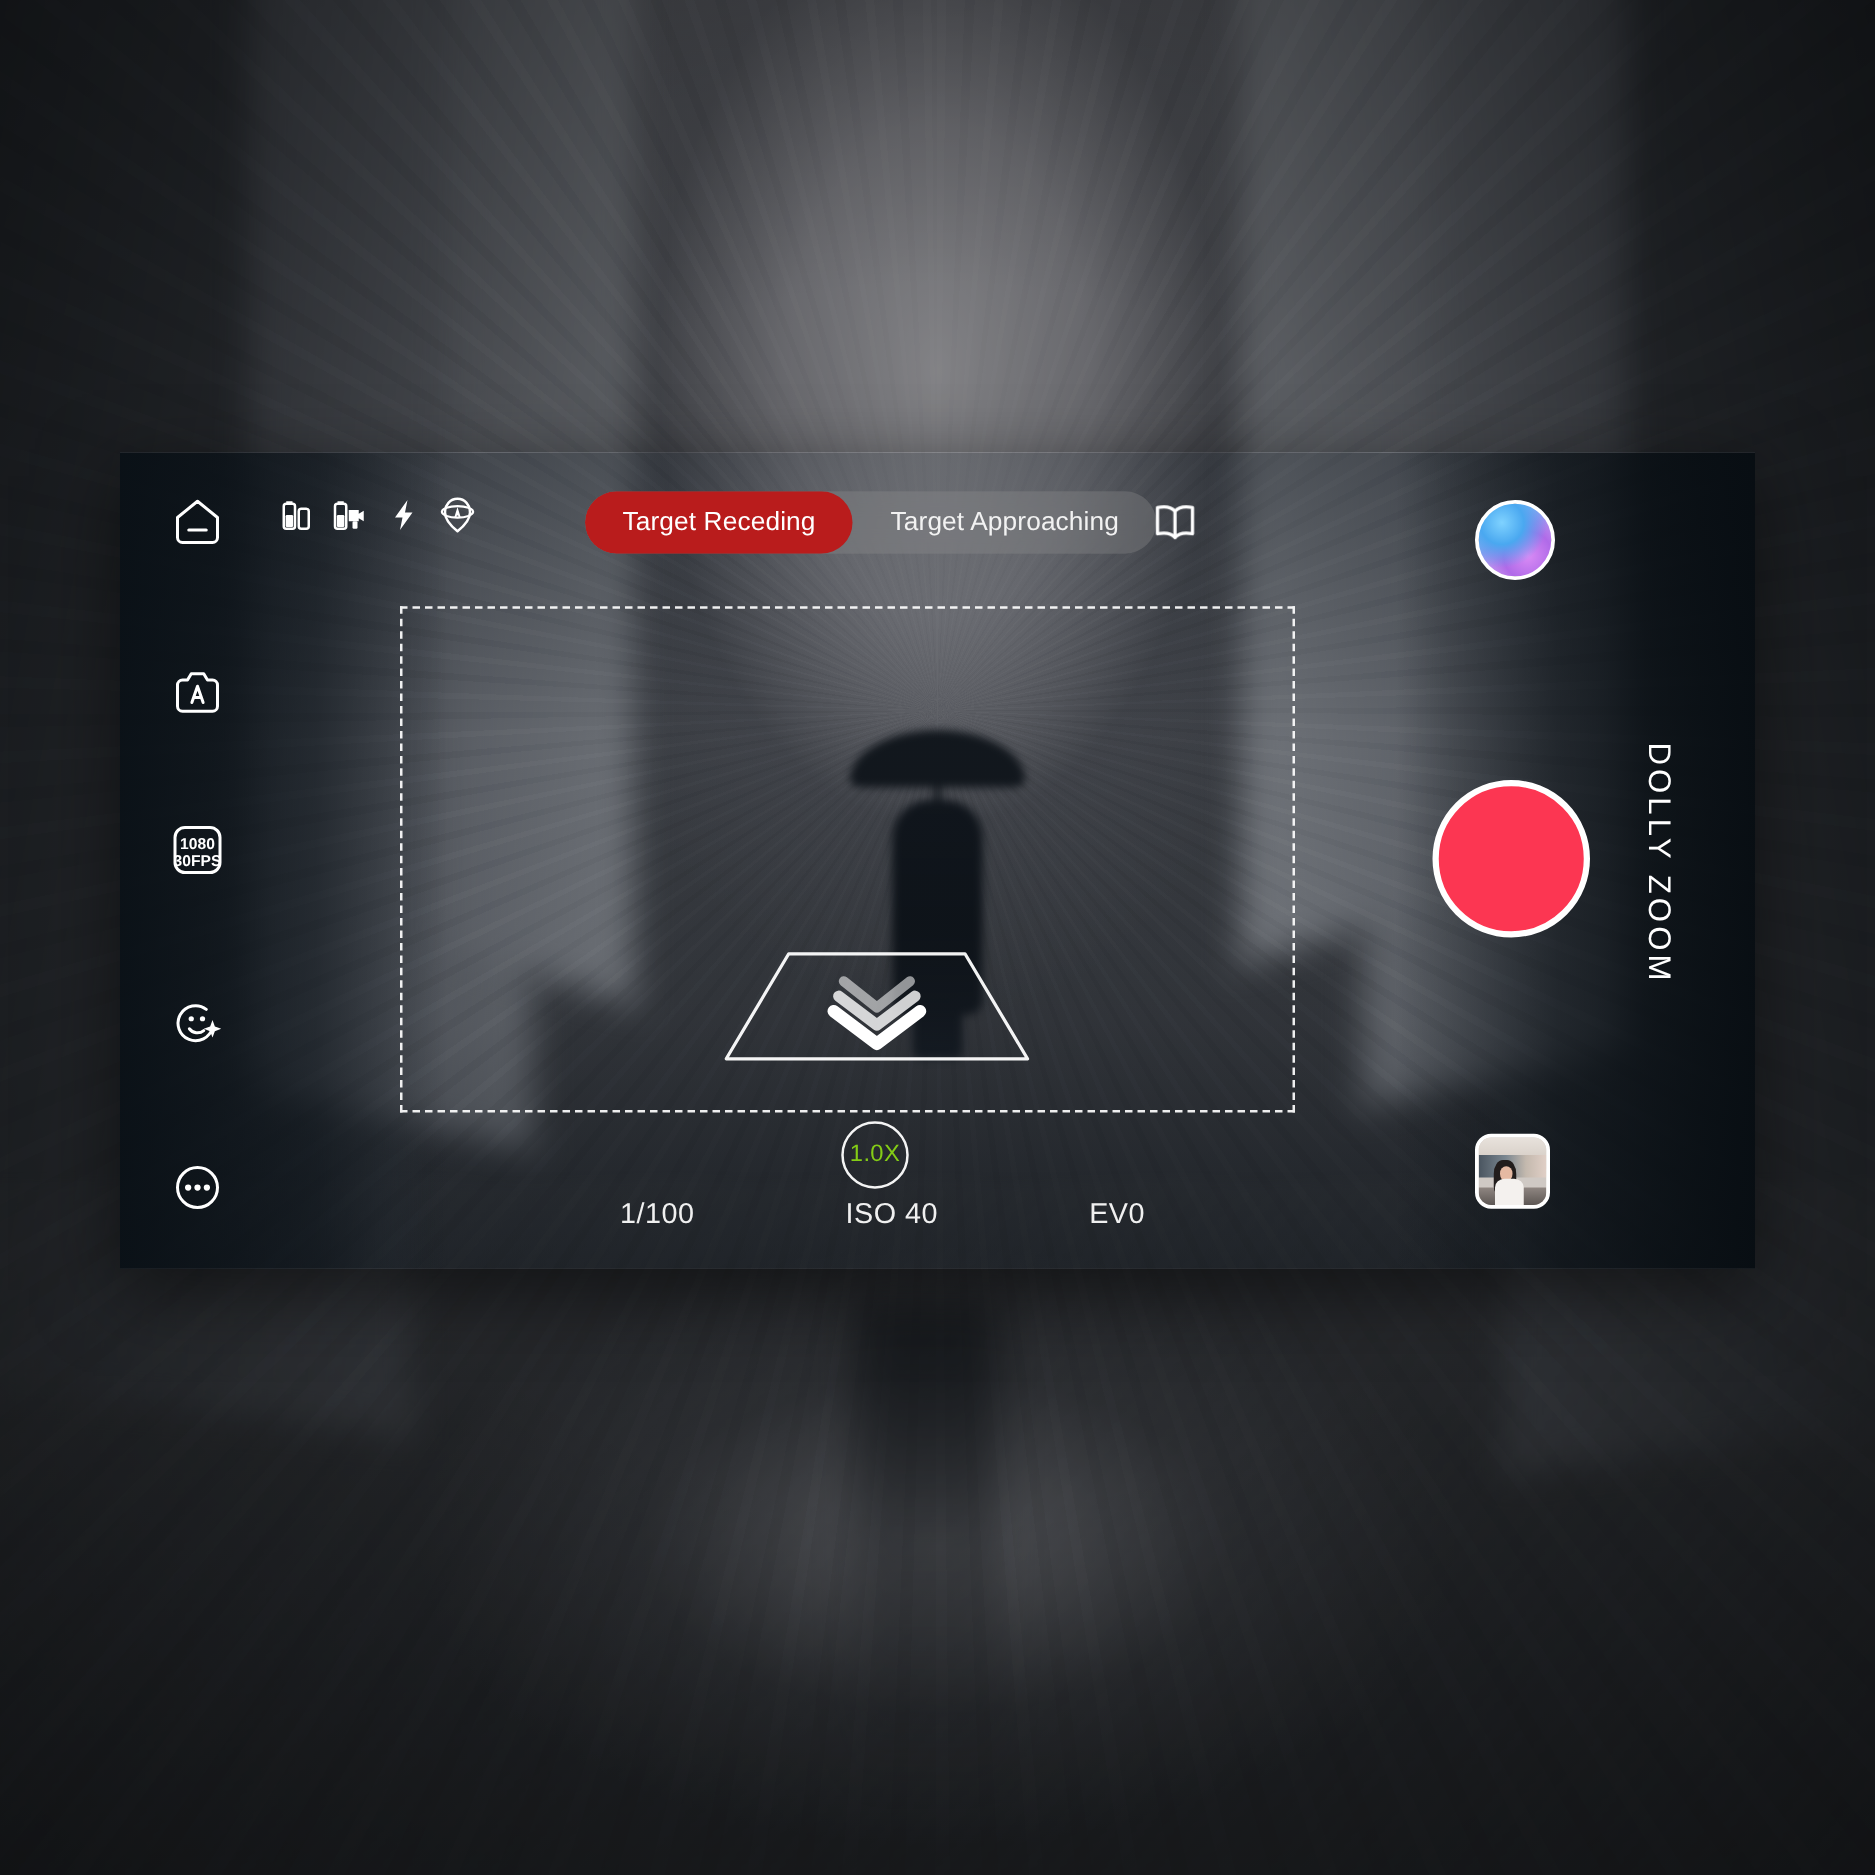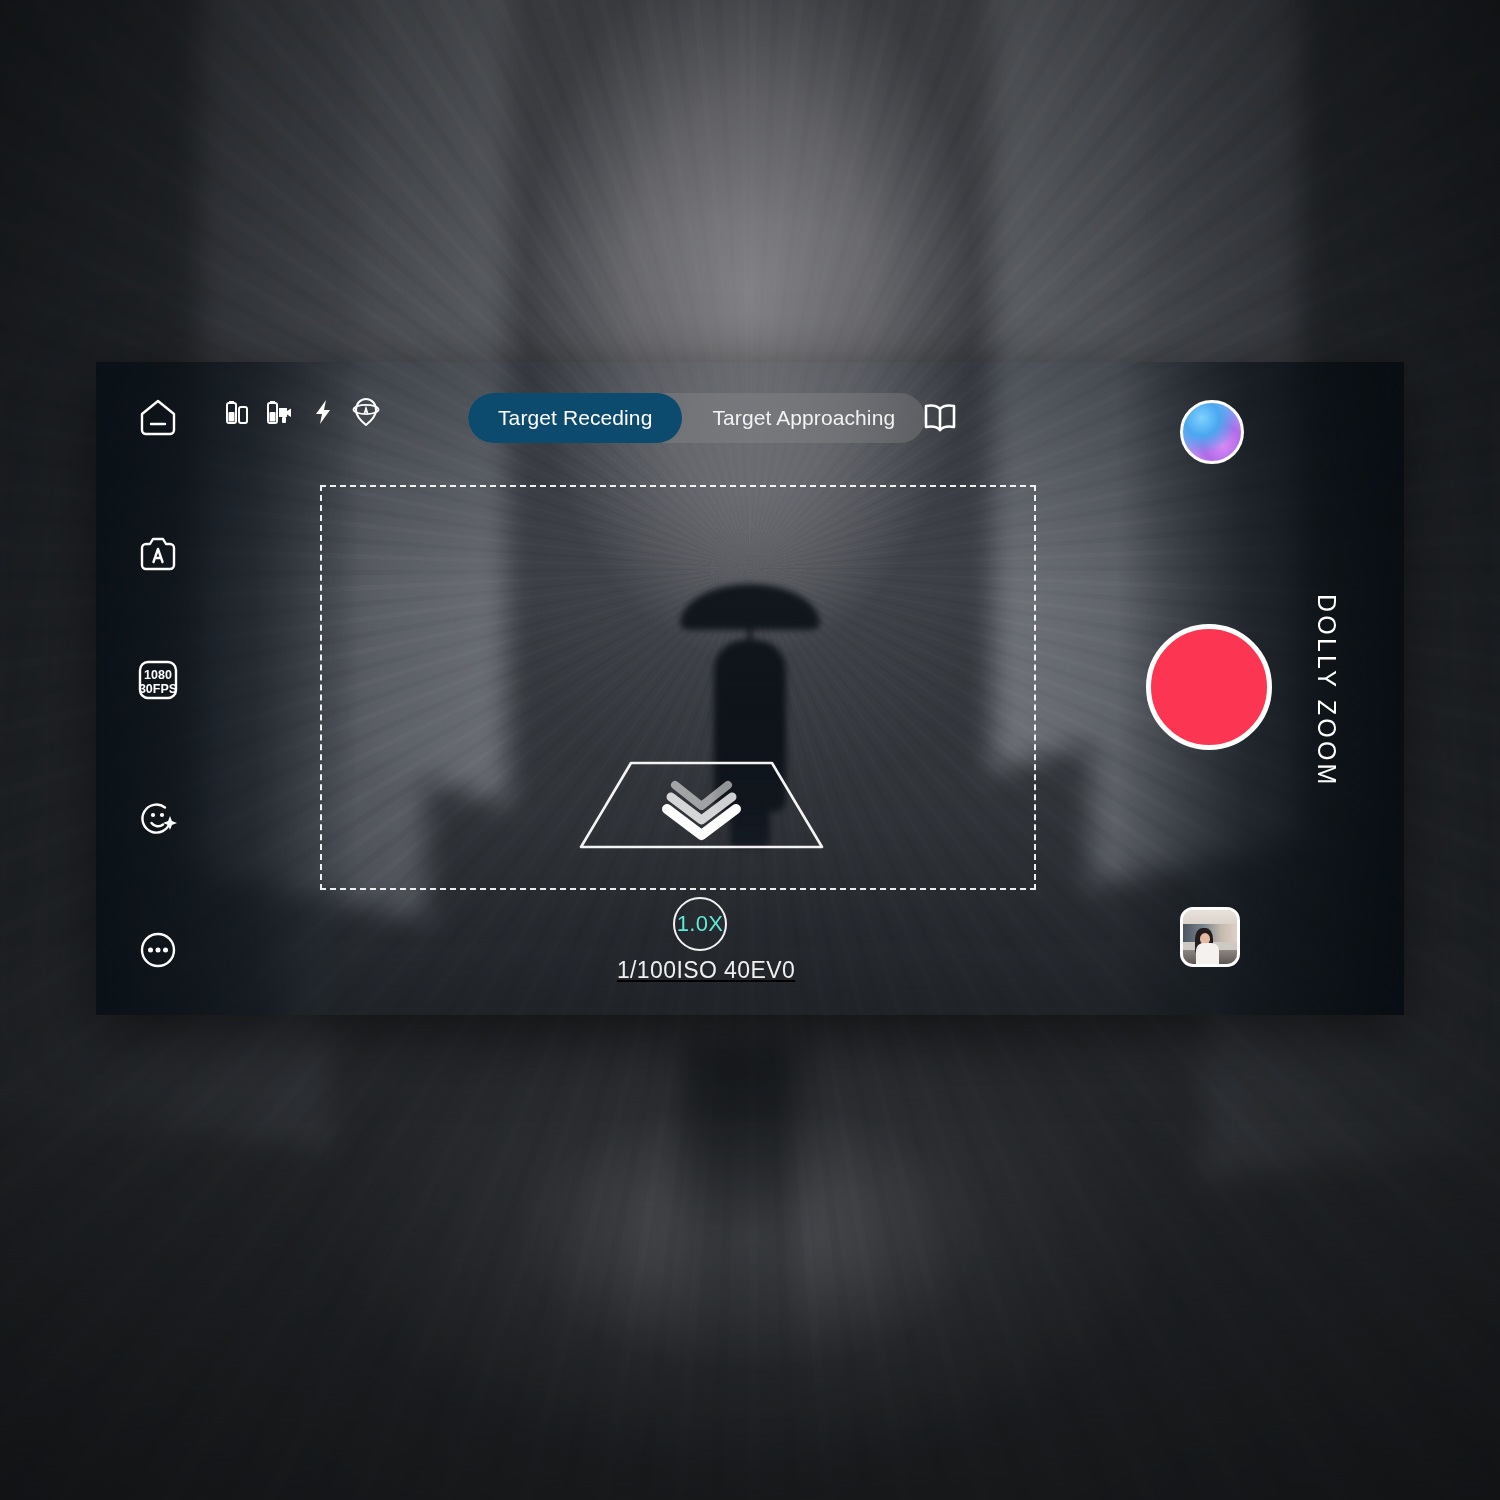--- a/index.html
+++ b/index.html
@@ -165,21 +165,21 @@
     height:50px;
     overflow:hidden;
   }
   .tab {
     height:50px; padding:0 30px;
     display:flex; align-items:center; justify-content:center;
     font-size:21px; color:#f2f2f2; white-space:nowrap; cursor:pointer;
     letter-spacing:0.1px;
   }
   .tab.active {
-    background:#0c4a6e;
+    background:#b91c1c;
     color:#ffffff;
     border-radius:26px;
   }
   #btn-guide {
     position:absolute; left:823px; top:35px;
     width:42px; height:42px; display:flex; align-items:center; justify-content:center;
     cursor:pointer;
   }
 
   
@@ -193,28 +193,28 @@
     position:absolute; left:483px; top:397px; width:245px; height:92px;
   }
   #dolly-indicator svg { width:100%; height:100%; overflow:visible; }
 
   
   #zoom-level {
     position:absolute; left:577px; top:535px;
     width:54px; height:54px; border-radius:50%;
     border:2px solid rgba(255,255,255,0.95);
     display:flex; align-items:center; justify-content:center;
-    color:#5eead4; font-size:22px; letter-spacing:0.3px;
+    color:#84cc16; font-size:19px; letter-spacing:0.3px;
     cursor:pointer;
   }
 
   
   #exposure-row {
     position:absolute; left:400px; top:595px; width:420px;
-    display:flex; justify-content:center; align-items:center;text-decoration:underline;
+    display:flex; justify-content:space-between; align-items:center;
   }
   .exp-val { color:#f0f0f0; font-size:23px; letter-spacing:0.4px; }
 
   
   #btn-ai {
     position:absolute; left:1084px; top:38px;
     width:58px; height:58px; border-radius:50%;
     border:3px solid #fff;
     background:
       radial-gradient(circle at 32% 26%, #7fd2ff 0%, #4aa8f0 30%, rgba(74,168,240,0) 62%),

